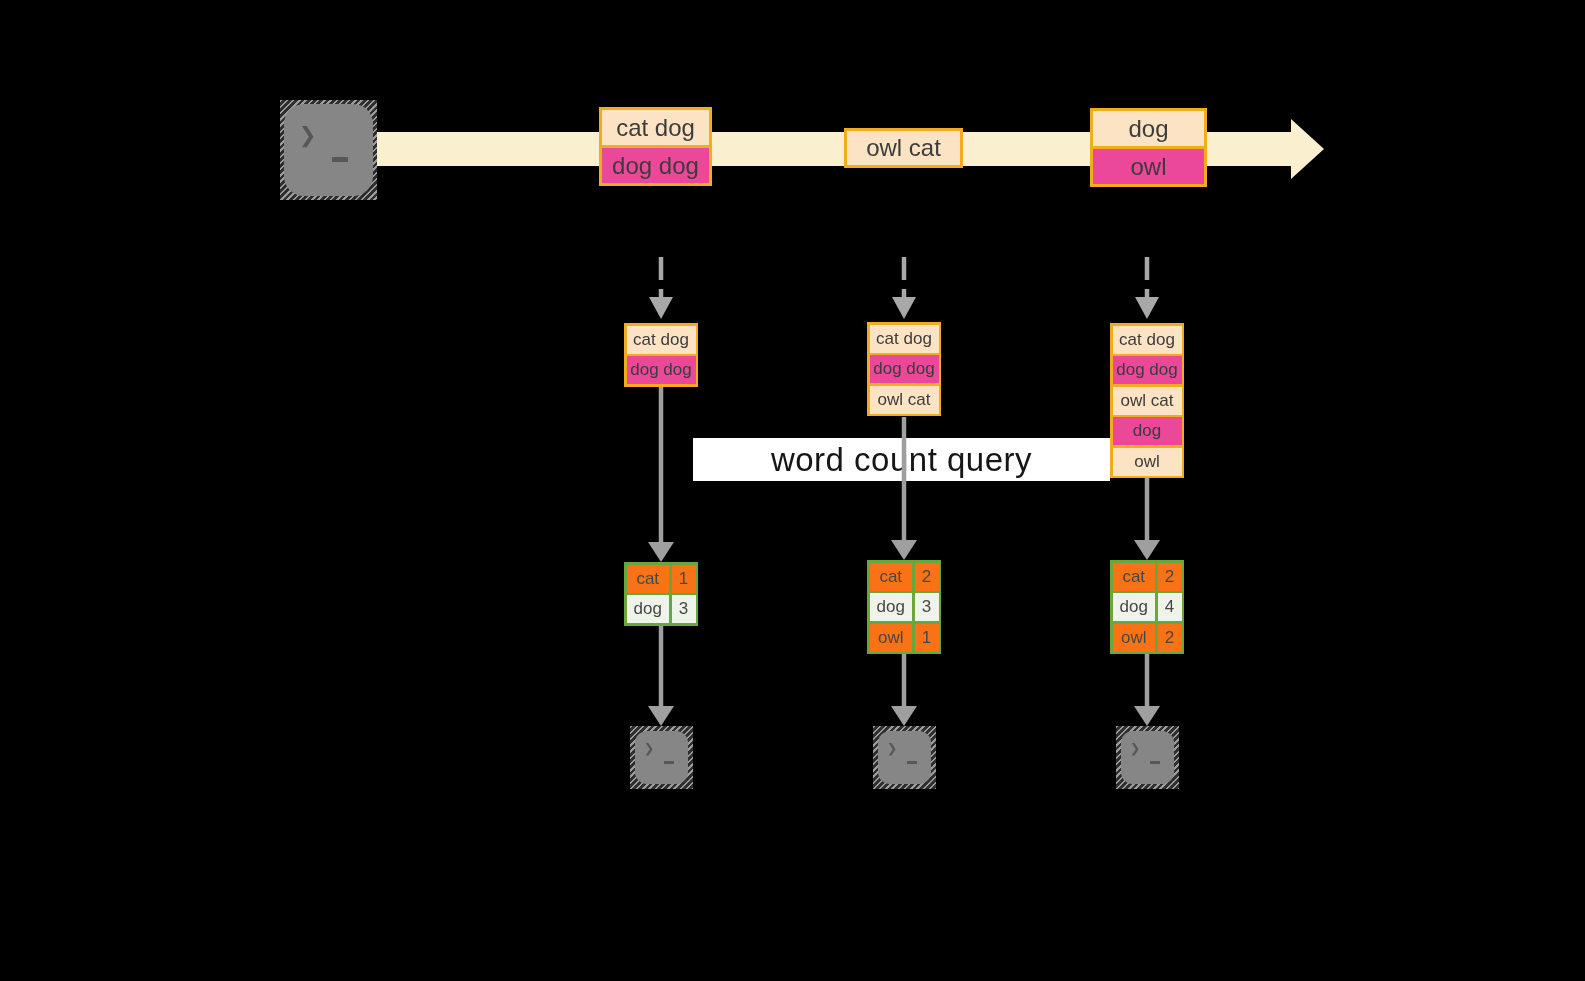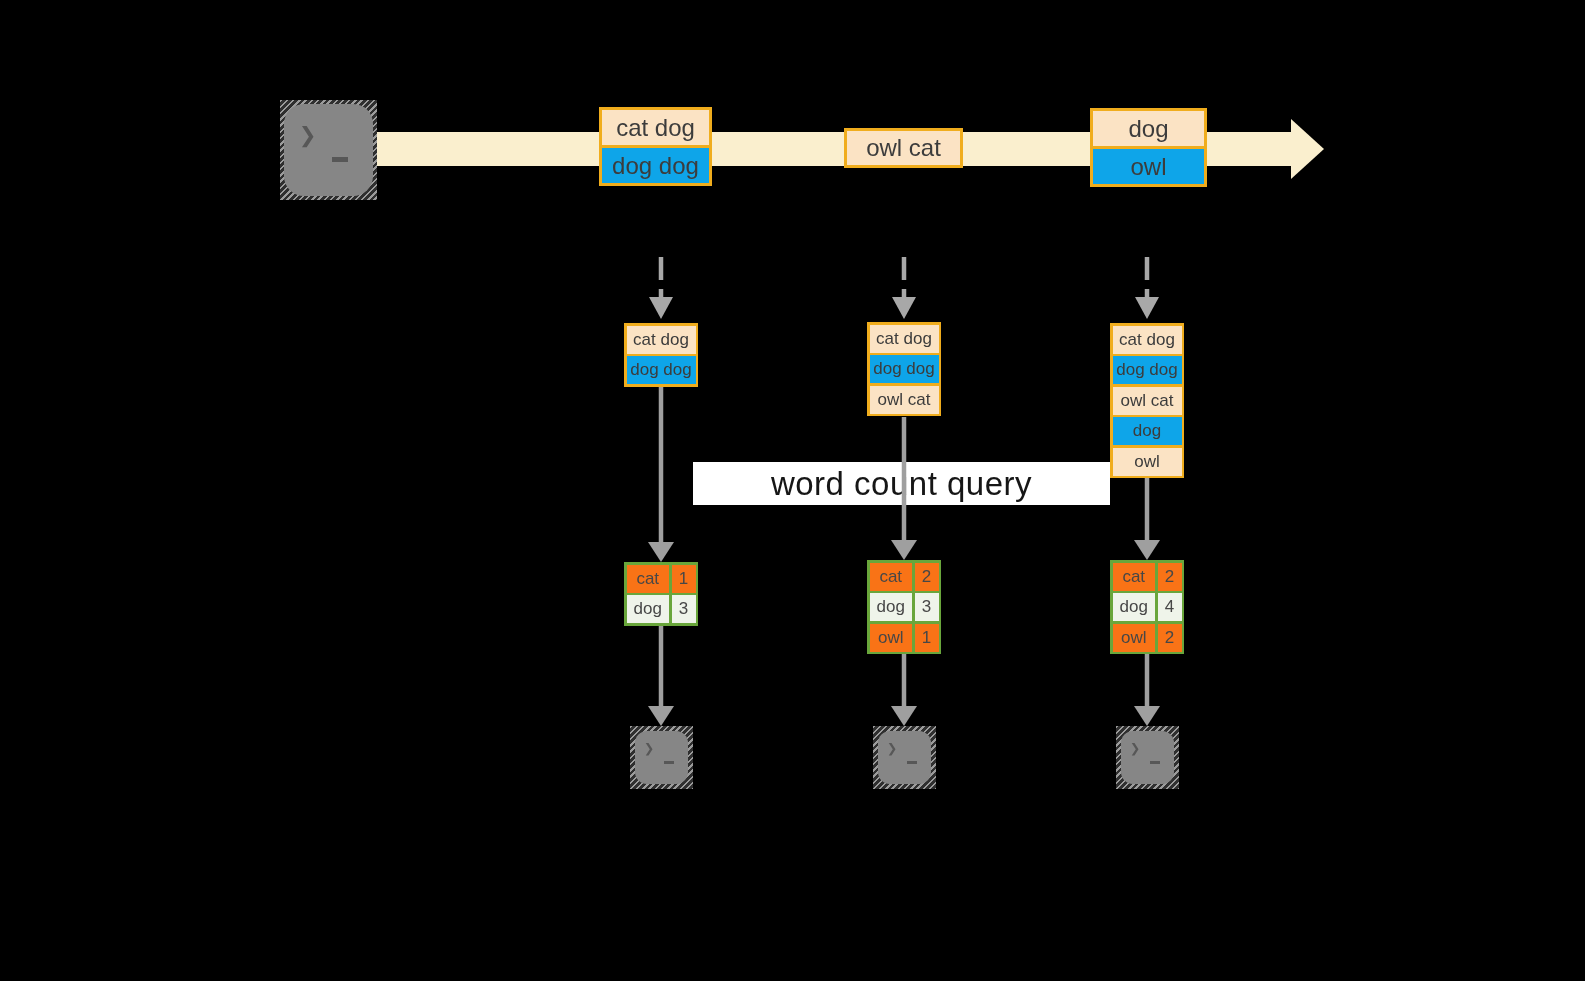--- a/index.html
+++ b/index.html
@@ -29,32 +29,32 @@
 
   
   .obox{position:absolute;display:grid;background:#F0AD1D;box-sizing:border-box;z-index:2;}
   .obox .cell{display:flex;align-items:center;justify-content:center;color:#3C3C3C;}
   .batch{gap:3px;padding:3px;}
   .batch .cell{height:35px;font-size:24px;}
   .batch-single .cell{height:34px;}
   .buffer{gap:2.5px;padding:2.5px;}
   .buffer .cell{height:28px;font-size:17px;}
   .fill-dark{background:#FBE3C4;}
-  .fill-light{background:#0ea5e9;}
+  .fill-light{background:#ec4899;}
 
   
   .gtable{position:absolute;display:grid;grid-template-columns:1fr 24px;gap:2.5px;padding:2.5px;
           background:#69A63B;box-sizing:border-box;z-index:2;}
   .gtable .cell{height:28px;display:flex;align-items:center;justify-content:center;
                 font-size:17px;color:#474747;}
   .g-dark{background:#f97316;}
   .g-light{background:#EFF4EA;}
 
   
-  .query-label{position:absolute;left:693px;top:462px;width:417px;height:43px;background:#FFFFFF;
+  .query-label{position:absolute;left:693px;top:438px;width:417px;height:43px;background:#FFFFFF;
                color:#161616;font-size:33px;font-weight:300;letter-spacing:0.5px;
                display:flex;align-items:center;justify-content:center;z-index:2;}
 
   
   .arrow{position:absolute;z-index:3;}
 </style>
 </head>
 <body>
 
 <div class="canvas">

